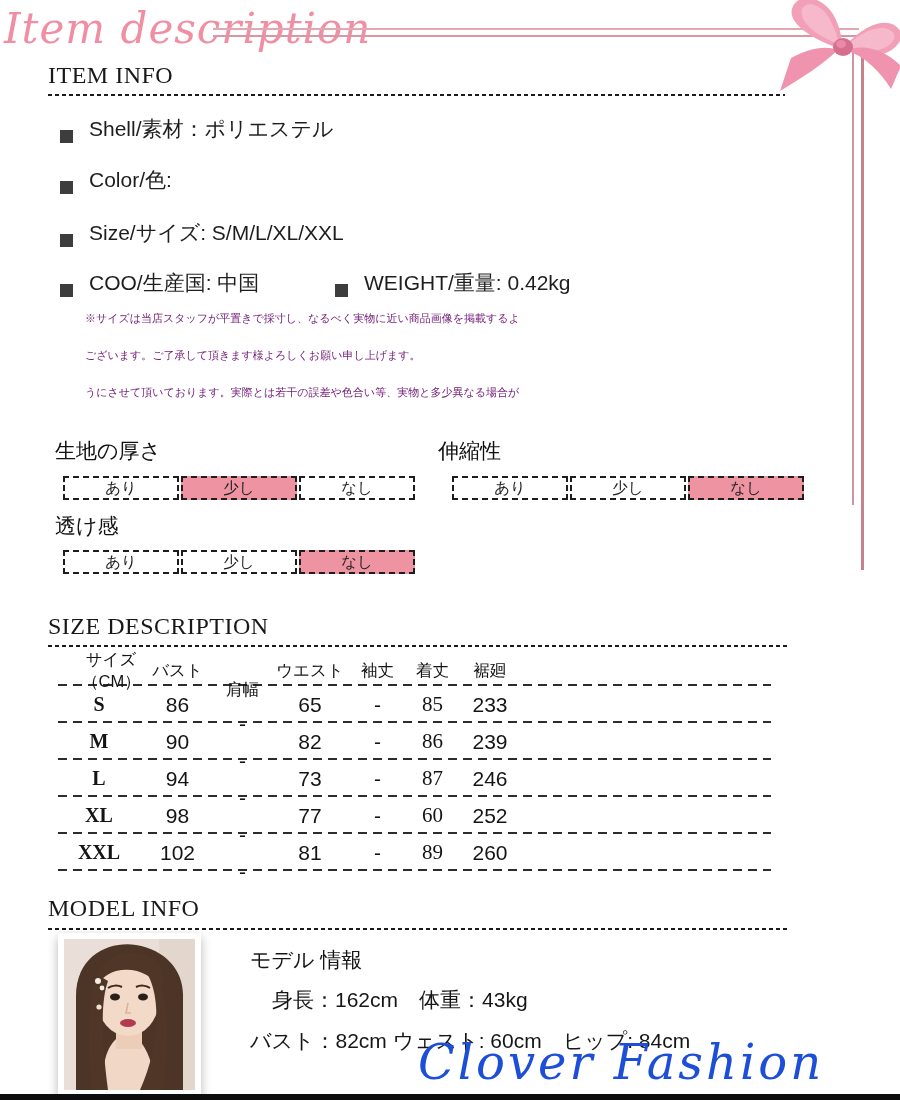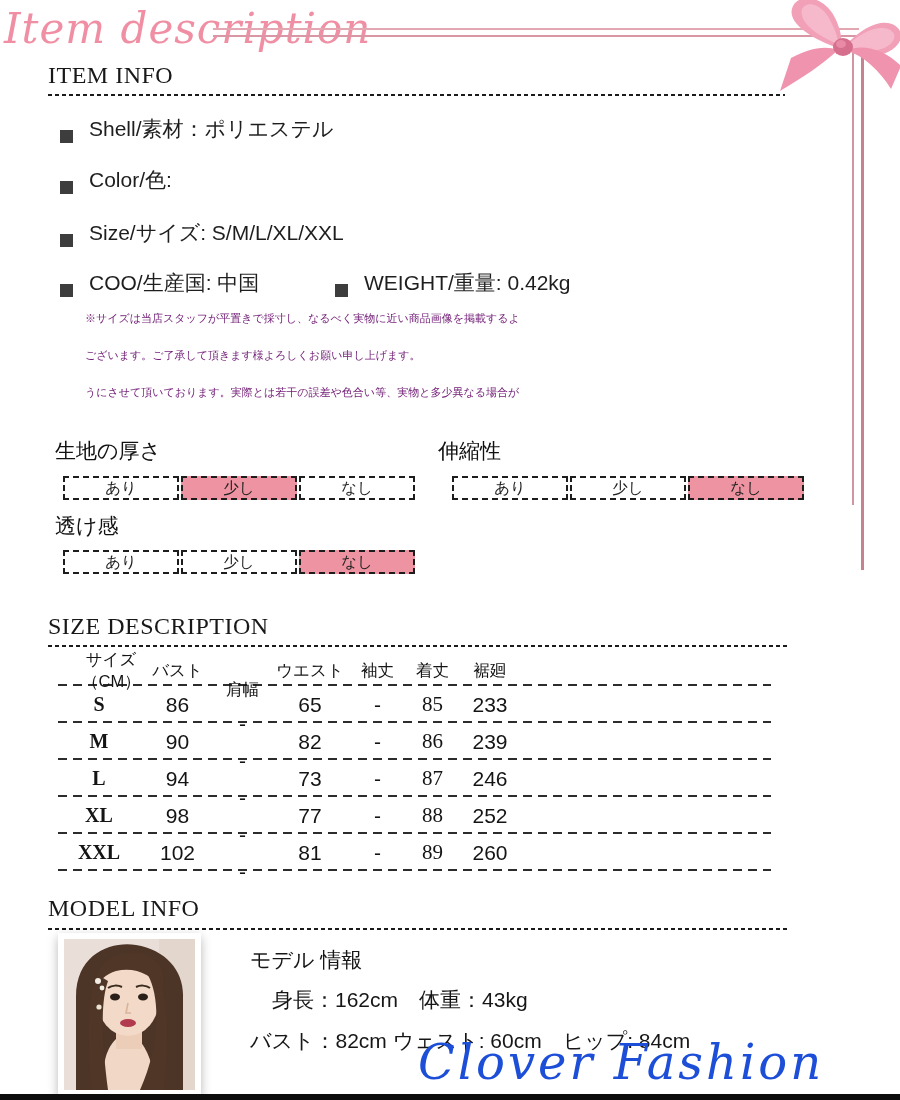--- a/index.html
+++ b/index.html
@@ -188,21 +188,21 @@
     <div class="tc c5">87</div>
     <div class="tc c6">246</div>
     <div class="cfill"></div>
   </div>
   <div class="trow data">
     <div class="tc c0">XL</div>
     <div class="tc c1">98</div>
     <div class="tc c2">-</div>
     <div class="tc c3">77</div>
     <div class="tc c4">-</div>
-    <div class="tc c5">88</div>
+    <div class="tc c5">60</div>
     <div class="tc c6">252</div>
     <div class="cfill"></div>
   </div>
   <div class="trow data">
     <div class="tc c0">XXL</div>
     <div class="tc c1">102</div>
     <div class="tc c2">-</div>
     <div class="tc c3">81</div>
     <div class="tc c4">-</div>
     <div class="tc c5">89</div>

